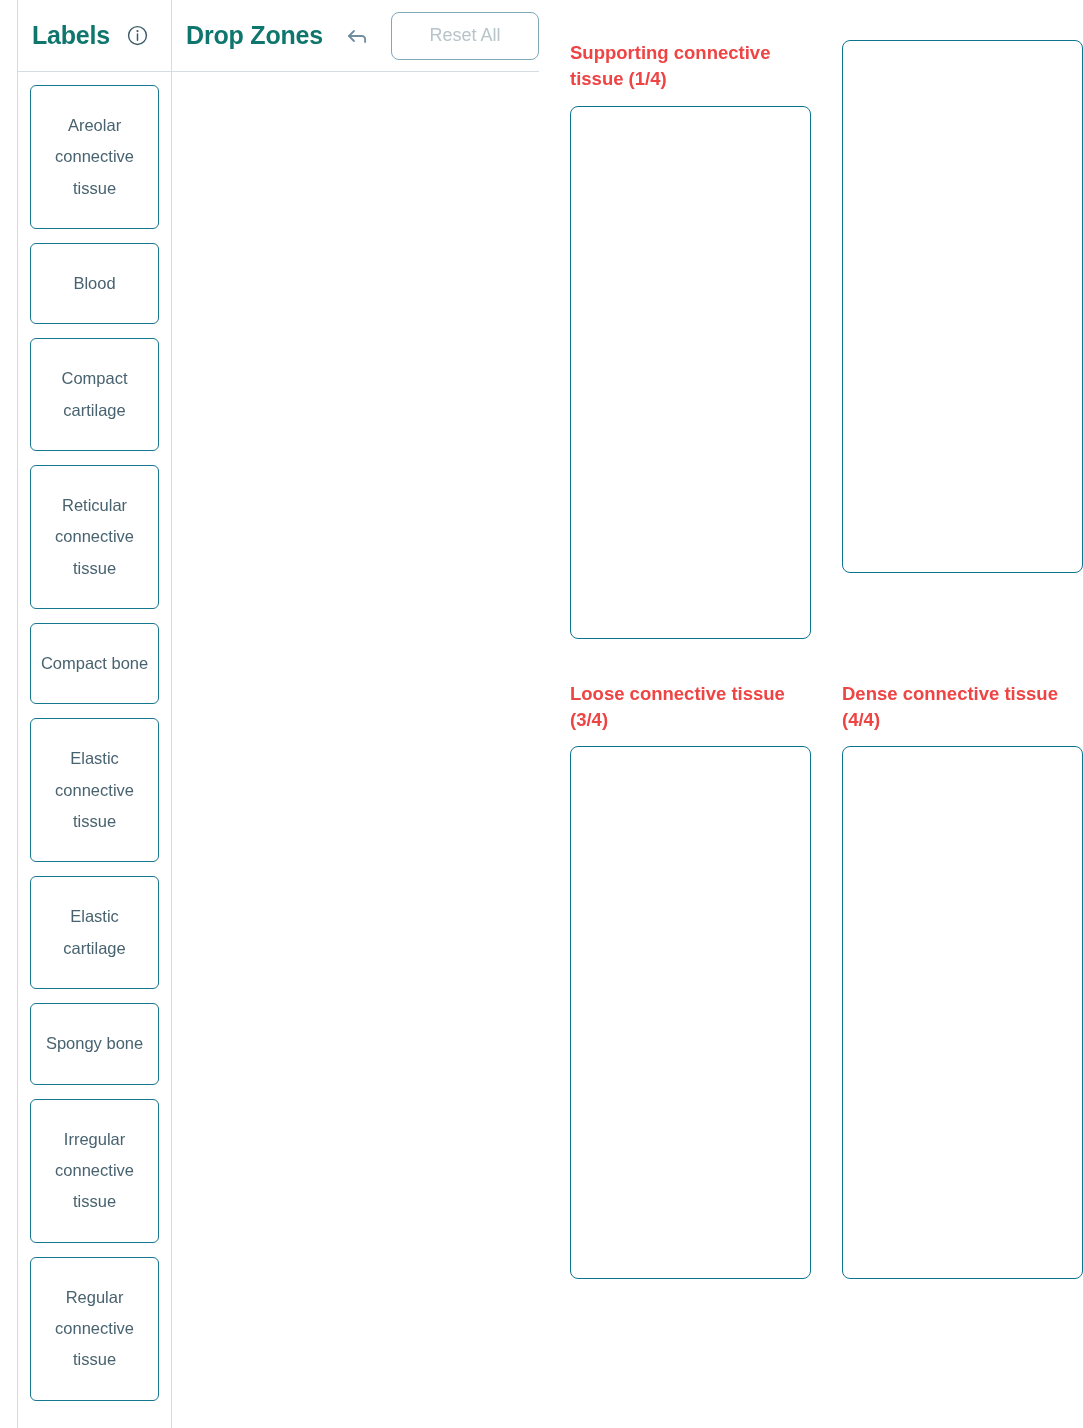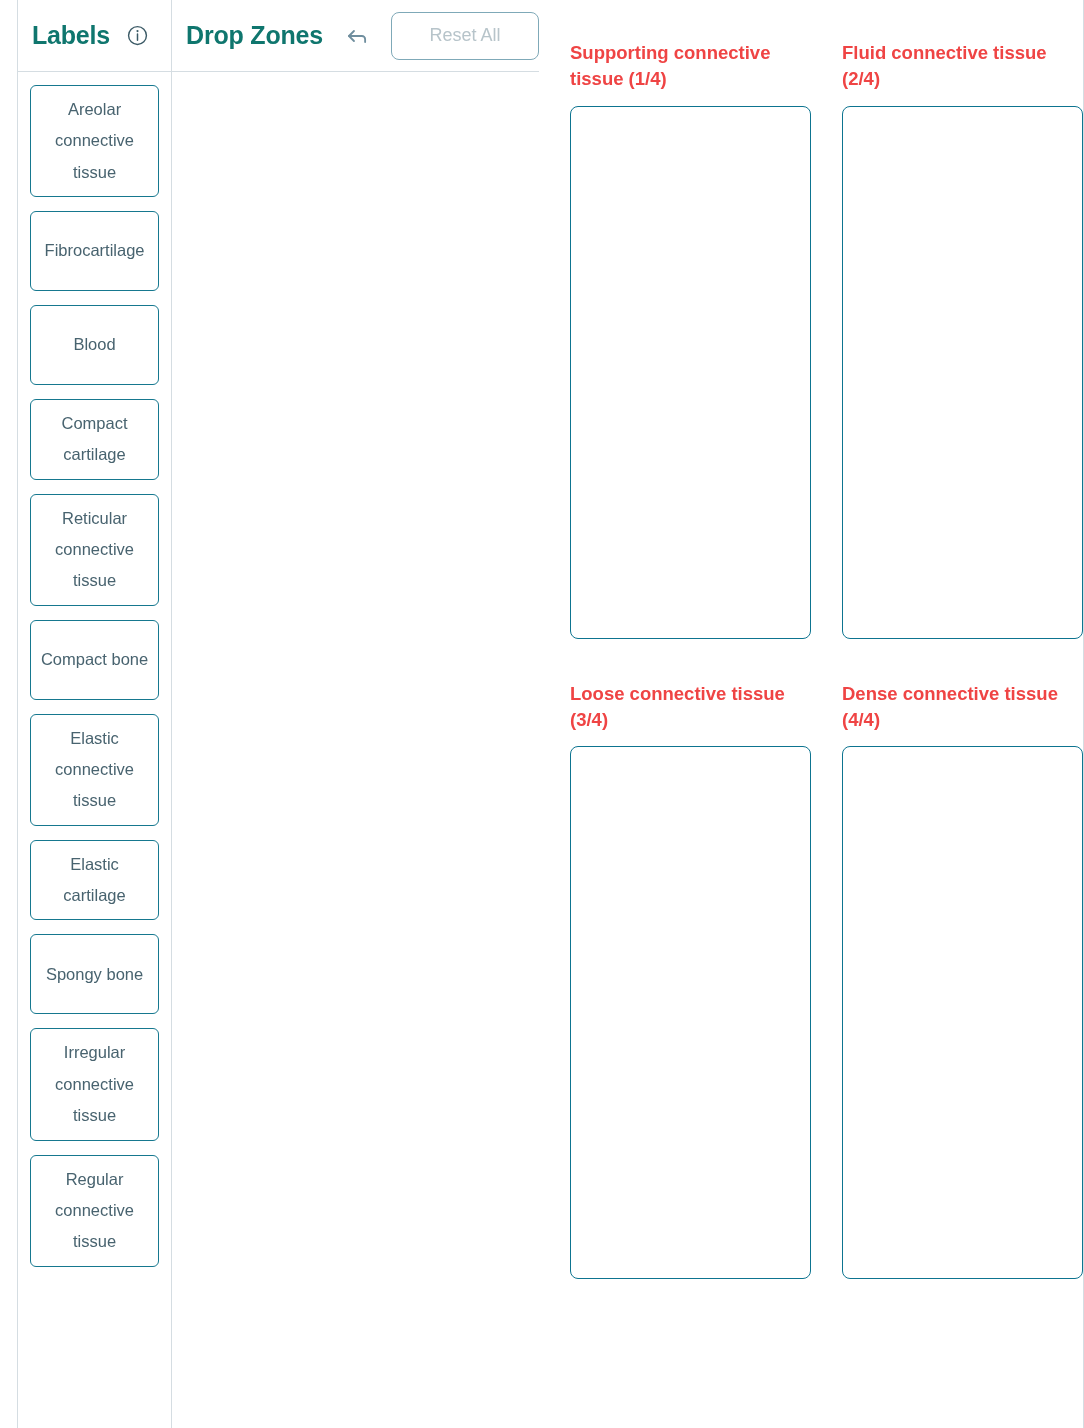--- a/index.html
+++ b/index.html
@@ -64,21 +64,21 @@
 
   .label-card {
     min-height: 80px;
     border: 1.4px solid #16788f;
     border-radius: 6px;
     background: #ffffff;
     display: flex;
     align-items: center;
     justify-content: center;
     text-align: center;
-    padding: 8px 9px;
+    padding: 24px 9px;
     font-size: 16.5px;
     line-height: 1.9;
     color: #48636f;
     cursor: grab;
   }
 
   
   .main {
     flex: 1 1 auto;
     position: relative;
@@ -159,21 +159,20 @@
         <svg class="info-icon" viewBox="0 0 24 24" fill="none">
           <circle cx="12" cy="12" r="10.2" stroke="#3b5a66" stroke-width="1.6"></circle>
           <circle cx="12" cy="6.9" r="1.25" fill="#3b5a66"></circle>
           <path d="M12 10.4v7.1" stroke="#3b5a66" stroke-width="1.7" stroke-linecap="round"></path>
         </svg>
       </span>
     </div>
 
     <div class="labels-list">
       <div class="label-card">Areolar connective tissue</div>
-      <div class="label-card">Fibrocartilage</div>
       <div class="label-card">Blood</div>
       <div class="label-card">Compact cartilage</div>
       <div class="label-card">Reticular connective tissue</div>
       <div class="label-card">Compact bone</div>
       <div class="label-card">Elastic connective tissue</div>
       <div class="label-card">Elastic cartilage</div>
       <div class="label-card">Spongy bone</div>
       <div class="label-card">Irregular connective tissue</div>
       <div class="label-card">Regular connective tissue</div>
     </div>
@@ -196,21 +195,20 @@
     </div>
 
     <div class="zones-grid">
 
       <section class="zone">
         <div class="zone-title">Supporting connective tissue (1/4)</div>
         <div class="zone-box"></div>
       </section>
 
       <section class="zone">
-        <div class="zone-title">Fluid connective tissue (2/4)</div>
         <div class="zone-box"></div>
       </section>
 
       <section class="zone">
         <div class="zone-title">Loose connective tissue (3/4)</div>
         <div class="zone-box short"></div>
       </section>
 
       <section class="zone">
         <div class="zone-title">Dense connective tissue (4/4)</div>

